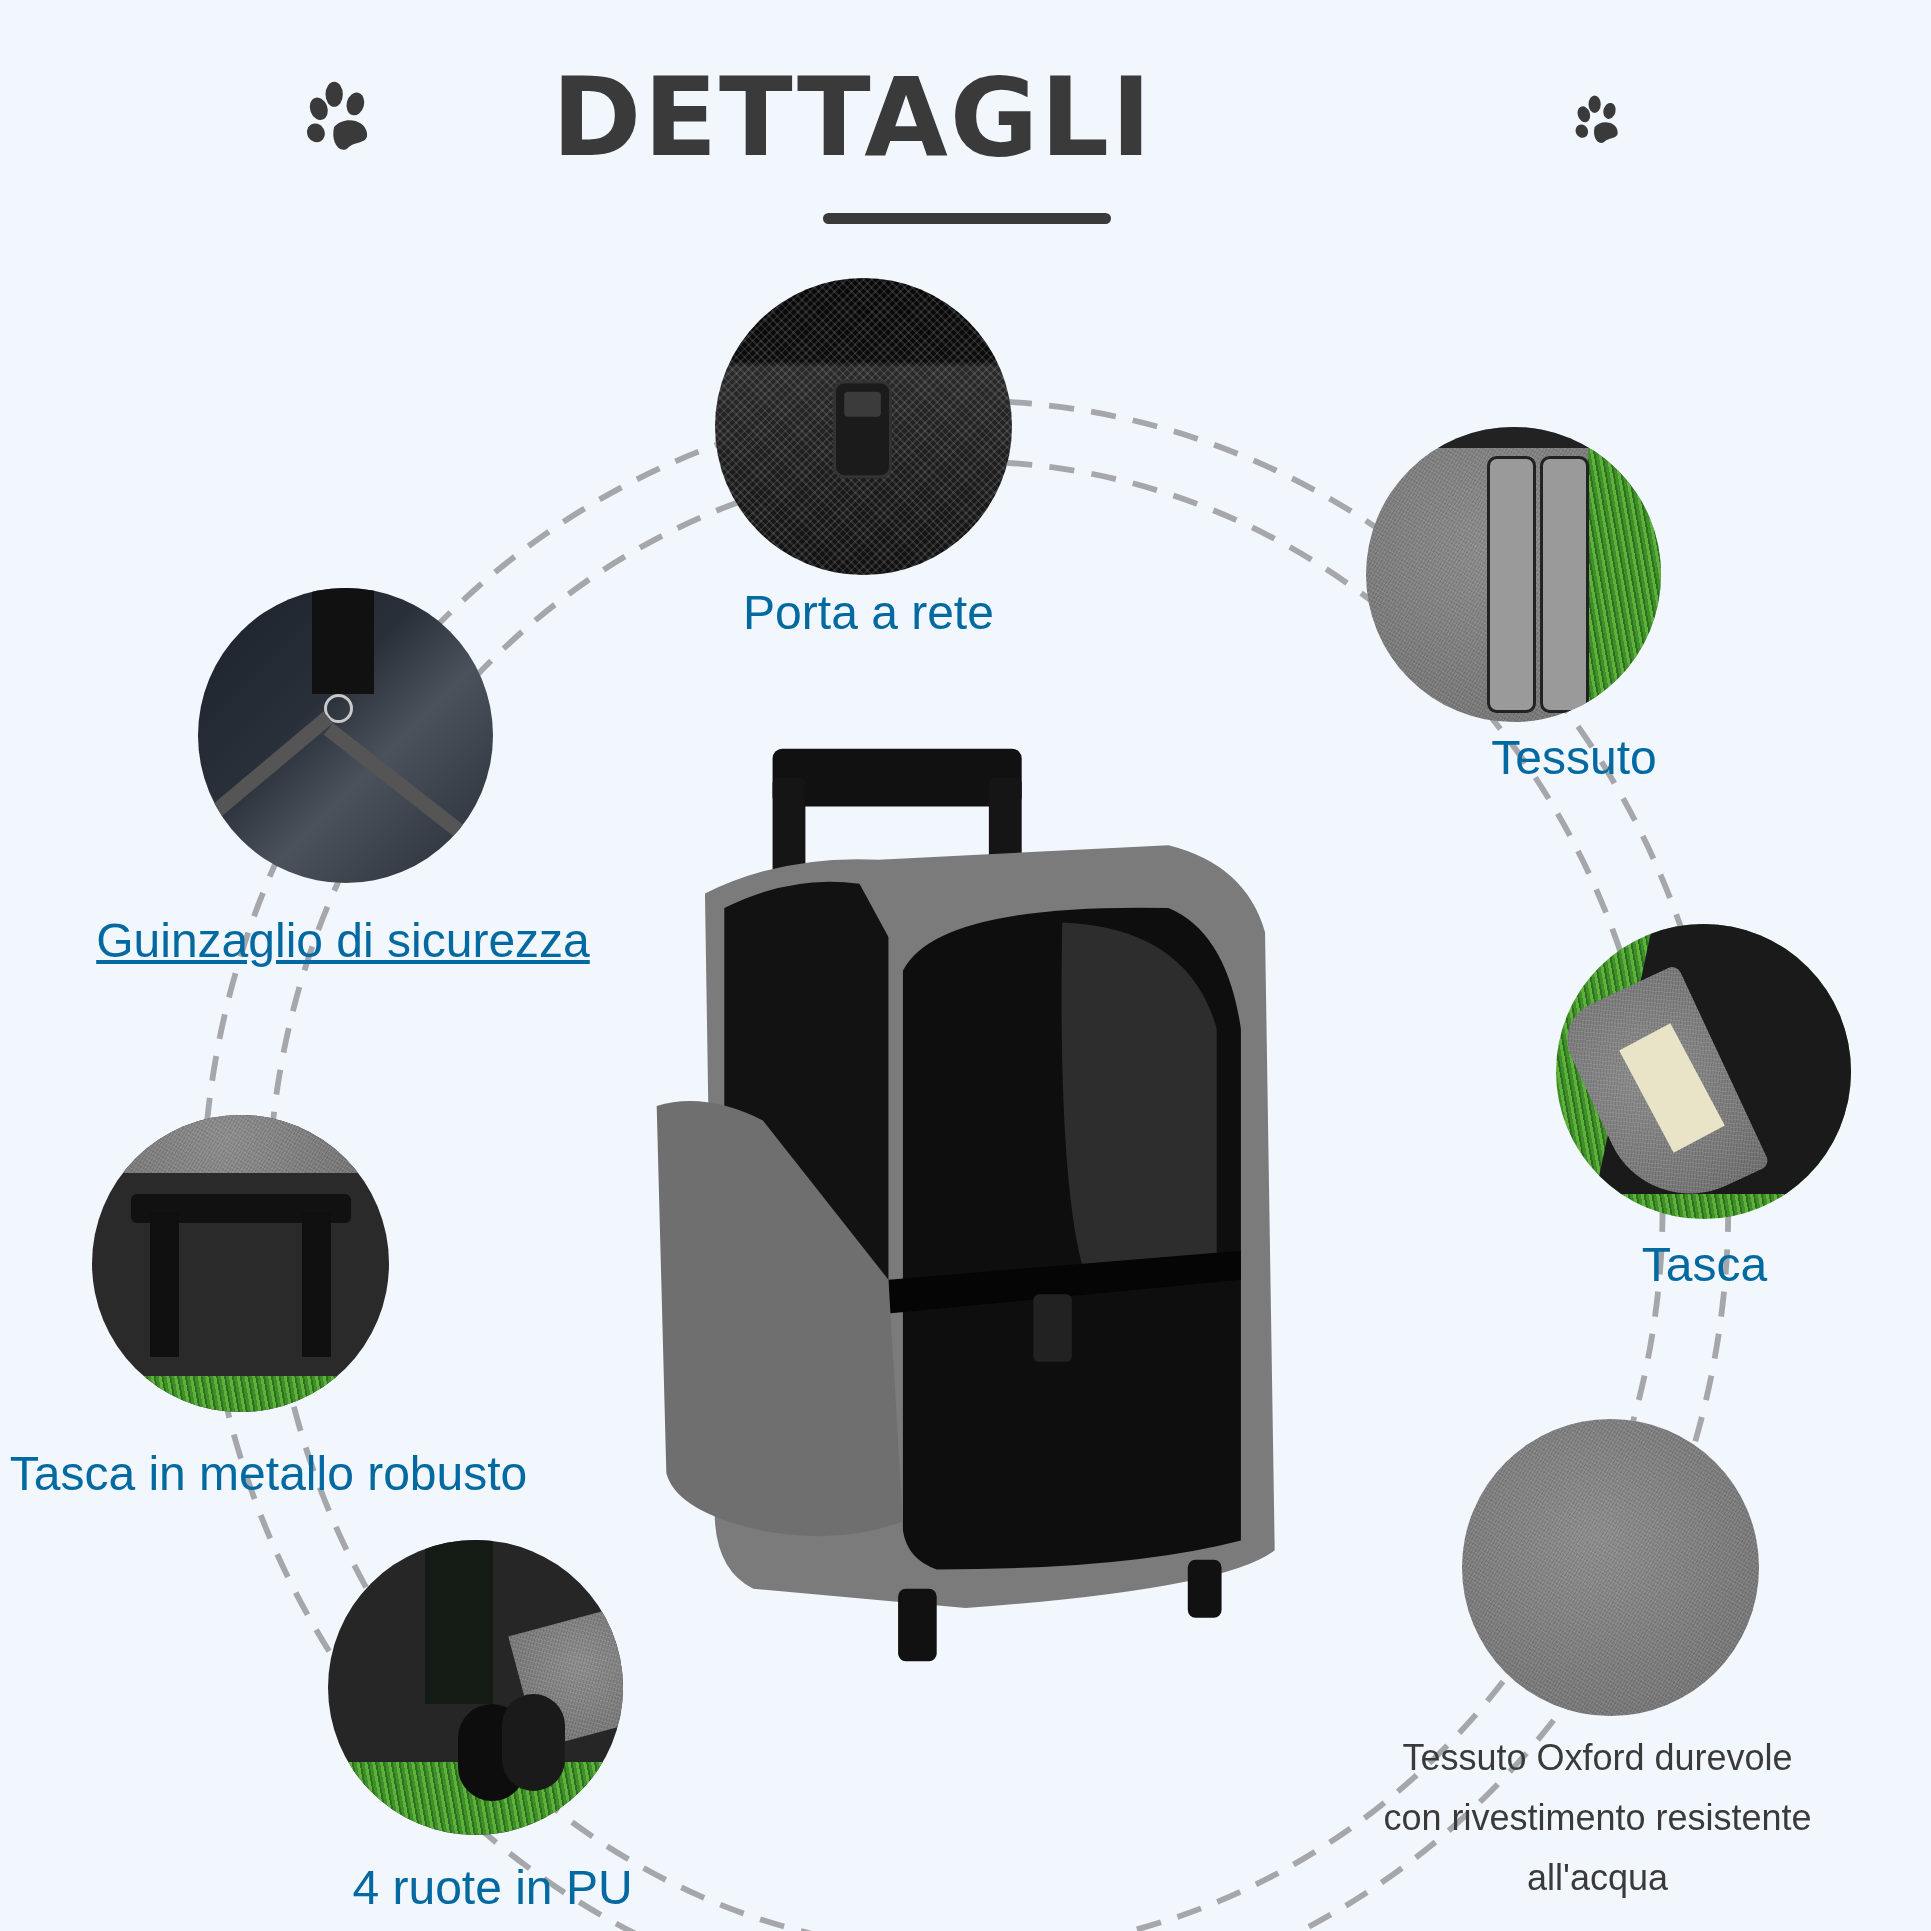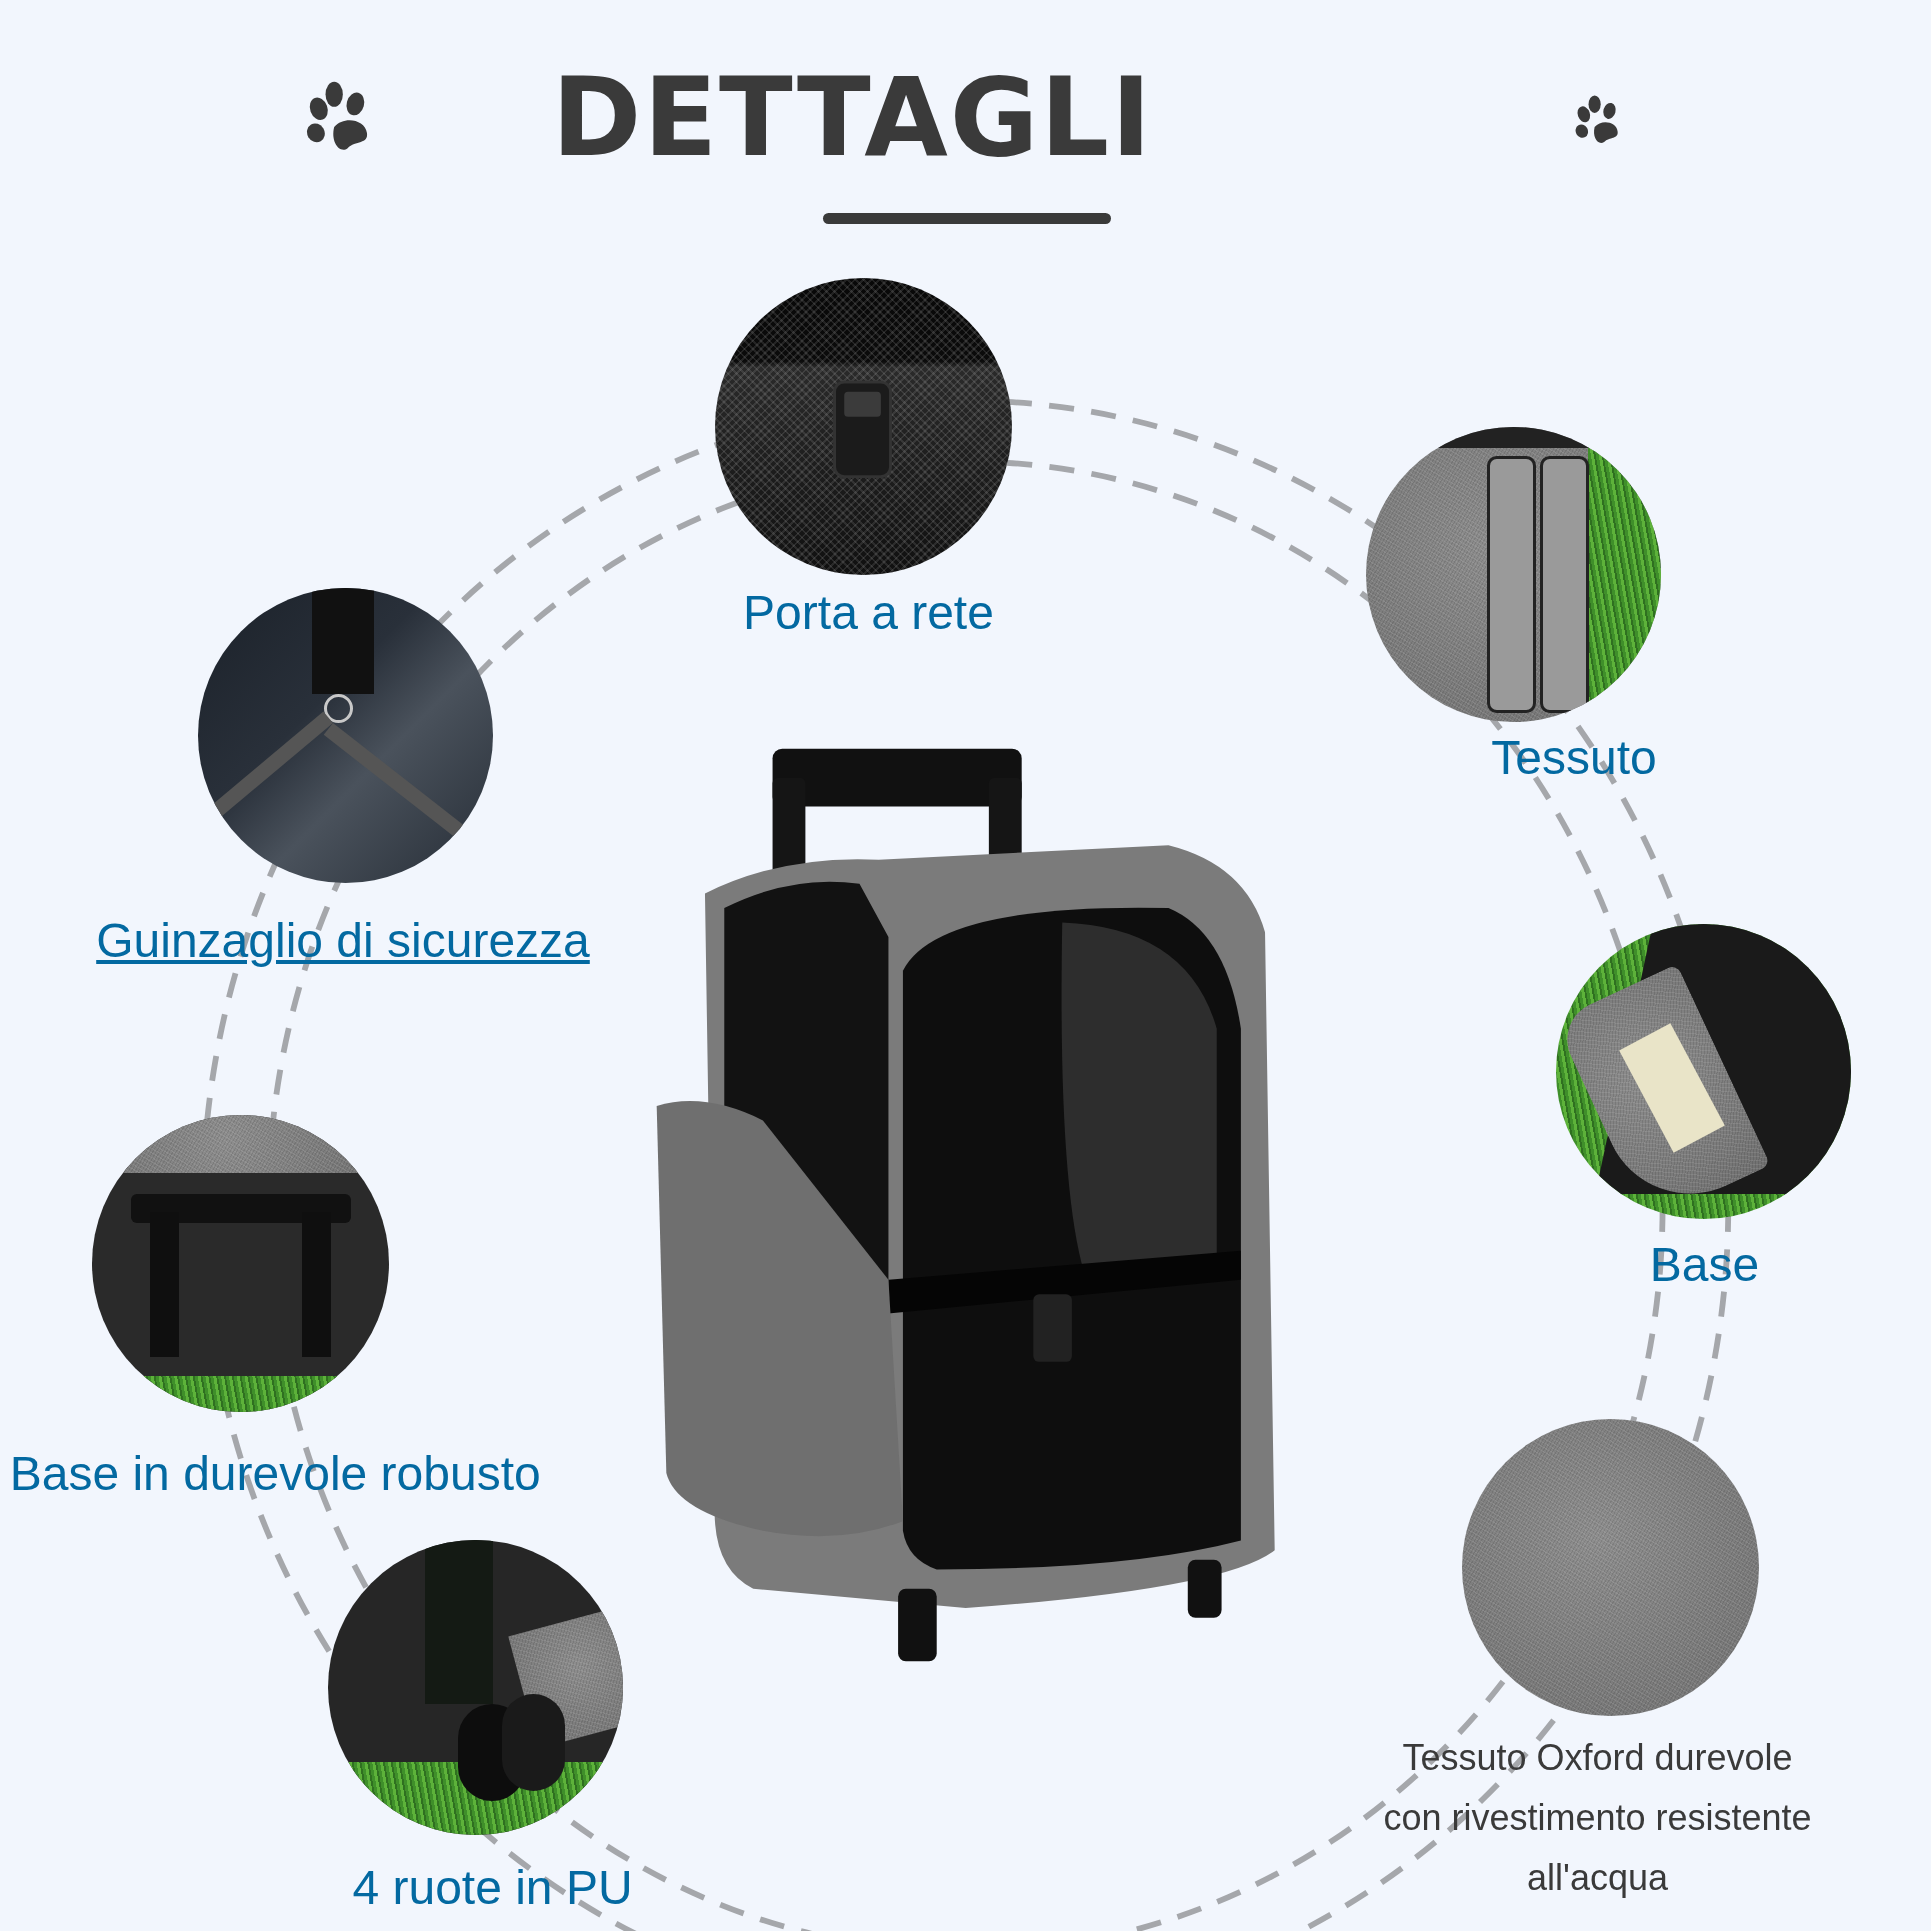--- a/index.html
+++ b/index.html
@@ -112,30 +112,30 @@
   <div class="abs" style="left:135px; top:135px; width:183px; height:15.4px; background:#555; transform:rotate(38deg); transform-origin:0 0;"></div>
   <div class="abs" style="left:135px; top:135px; width:183px; height:15.4px; background:#555; transform:rotate(140deg); transform-origin:0 0;"></div>
 </div>
 <div class="label" style="left:92px; top:912px; width:502px;text-decoration:underline;">Guinzaglio di sicurezza</div>
 
 <div class="circle grass" style="left:1556px; top:924px; width:295px; height:295px;">
   <div class="abs" style="left:68px; top:0; width:241px; height:270px; background:#1a1a1a; transform:skewX(-12deg);"></div>
   <div class="abs fabric-grey" style="left:39px; top:58px; width:135px; height:222px; border-radius:39px 9.7px 9.7px 87px; transform:rotate(-25deg);"></div>
   <div class="abs" style="left:87px; top:106px; width:58px; height:116px; background:#e9e4c8; transform:rotate(-28deg);"></div>
 </div>
-<div class="label" style="left:1603px; top:1236px; width:203px;">Base</div>
+<div class="label" style="left:1603px; top:1236px; width:203px;">Tasca</div>
 
 <div class="circle" style="left:92px; top:1115px; width:297px; height:297px; background:#2a2a2a;">
   <div class="abs fabric-grey" style="left:0; top:0; width:297px; height:58px;"></div>
   <div class="abs" style="left:39px; top:79px; width:220px; height:29px; background:#111; border-radius:5.8px;"></div>
   <div class="abs" style="left:58px; top:97px; width:29px; height:145px; background:#0f0f0f;"></div>
   <div class="abs" style="left:210px; top:97px; width:29px; height:145px; background:#0f0f0f;"></div>
   <div class="abs grass" style="left:0; top:261px; width:297px; height:39px;"></div>
 </div>
-<div class="label" style="left:9.7px; top:1445px; width:512px;">Base in durevole robusto</div>
+<div class="label" style="left:9.7px; top:1445px; width:512px;">Tasca in metallo robusto</div>
 
 <div class="circle fabric-grey" style="left:1462px; top:1419px; width:297px; height:297px;"></div>
 <div class="label-multi" style="left:1303px; top:1728px; width:589px;">
   <div>Tessuto Oxford durevole</div>
   <div>con rivestimento resistente</div>
   <div>all'acqua</div>
 </div>
 
 <div class="circle" style="left:328px; top:1540px; width:295px; height:295px; background:#262626;">
   <div class="abs fabric-grey" style="left:193px; top:77px; width:135px; height:116px; transform:rotate(-15deg);"></div>

